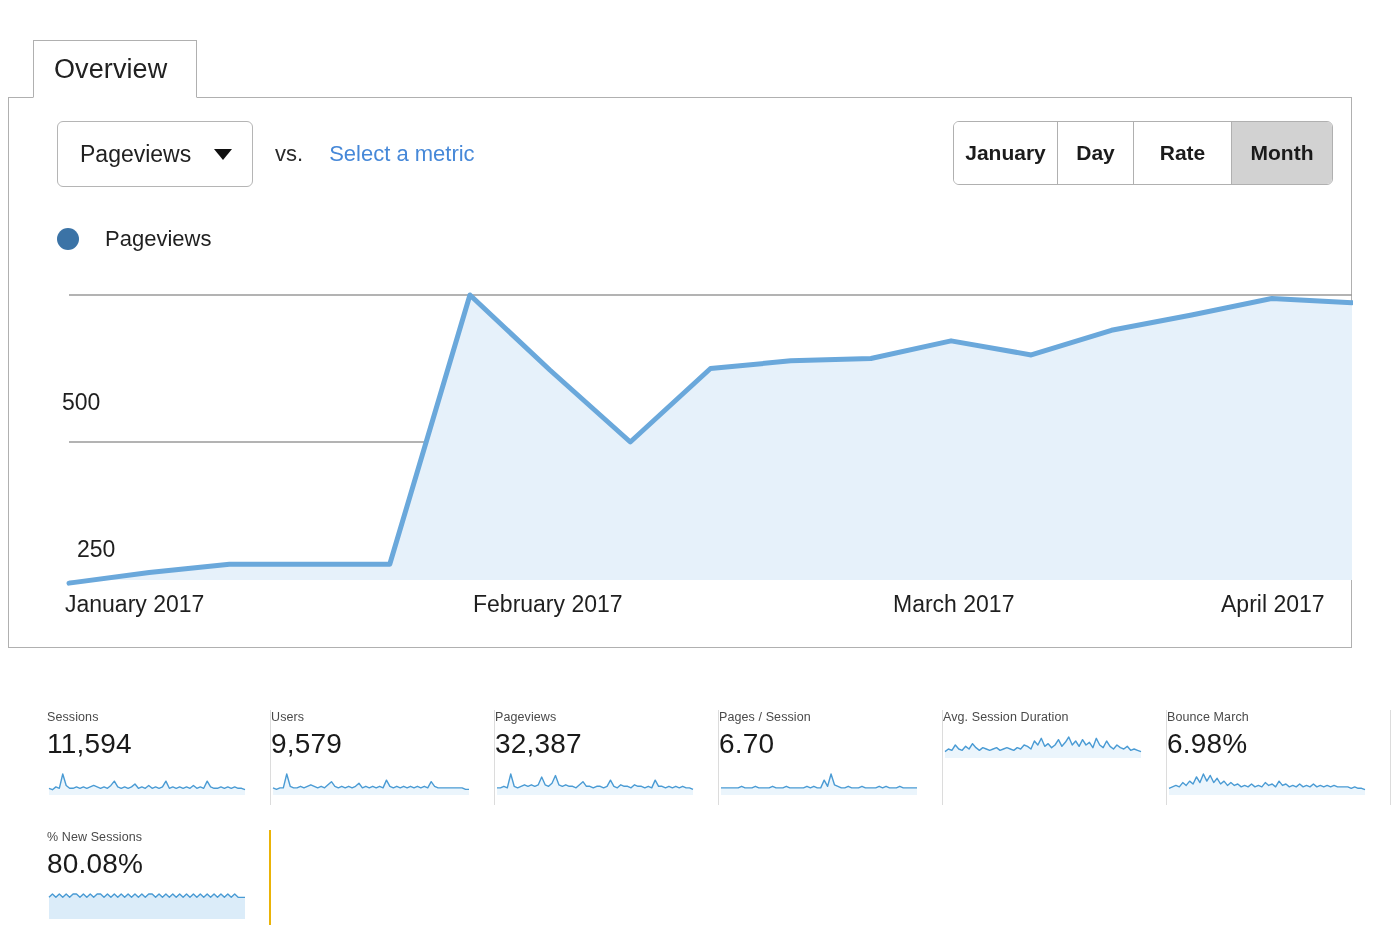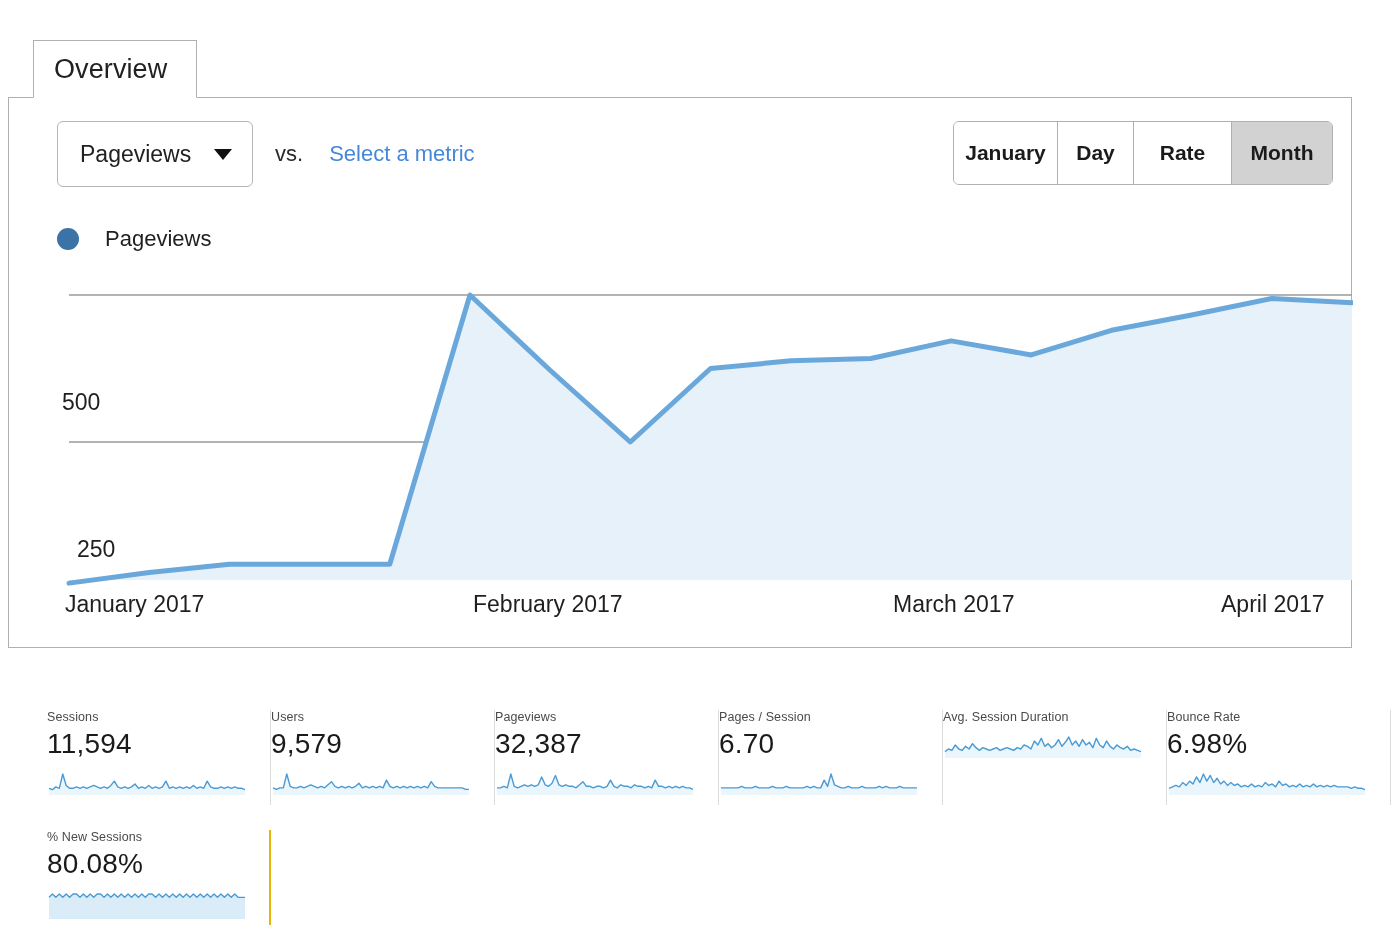--- a/index.html
+++ b/index.html
@@ -232,21 +232,21 @@
         </svg>
     </div>
     <div class="card">
       <div class="card-title">Avg. Session Duration</div>
       <svg class="spark" width="200" height="32">
           <path d="M2.00 21.67 L5.44 19.00 L8.88 20.33 L12.32 15.00 L15.75 19.00 L19.19 20.33 L22.63 16.33 L26.07 19.00 L29.51 13.67 L32.95 17.67 L36.39 20.33 L39.82 17.67 L43.26 19.00 L46.70 20.33 L50.14 19.00 L53.58 17.67 L57.02 20.33 L60.46 19.00 L63.89 17.67 L67.33 19.00 L70.77 20.33 L74.21 17.67 L77.65 19.00 L81.09 15.00 L84.53 16.33 L87.96 19.00 L91.40 11.00 L94.84 15.00 L98.28 8.33 L101.72 16.33 L105.16 13.67 L108.60 17.67 L112.04 15.00 L115.47 9.67 L118.91 16.33 L122.35 12.33 L125.79 7.00 L129.23 15.00 L132.67 11.00 L136.11 16.33 L139.54 9.67 L142.98 15.00 L146.42 12.33 L149.86 17.67 L153.30 8.33 L156.74 15.00 L160.18 17.67 L163.61 11.00 L167.05 16.33 L170.49 19.00 L173.93 15.00 L177.37 17.67 L180.81 19.00 L184.25 16.33 L187.68 20.33 L191.12 19.00 L194.56 20.33 L198.00 21.67 L198 28 L2 28 Z" fill="#dbecf9" opacity="0.55" stroke="none"></path>
           <path d="M2.00 21.67 L5.44 19.00 L8.88 20.33 L12.32 15.00 L15.75 19.00 L19.19 20.33 L22.63 16.33 L26.07 19.00 L29.51 13.67 L32.95 17.67 L36.39 20.33 L39.82 17.67 L43.26 19.00 L46.70 20.33 L50.14 19.00 L53.58 17.67 L57.02 20.33 L60.46 19.00 L63.89 17.67 L67.33 19.00 L70.77 20.33 L74.21 17.67 L77.65 19.00 L81.09 15.00 L84.53 16.33 L87.96 19.00 L91.40 11.00 L94.84 15.00 L98.28 8.33 L101.72 16.33 L105.16 13.67 L108.60 17.67 L112.04 15.00 L115.47 9.67 L118.91 16.33 L122.35 12.33 L125.79 7.00 L129.23 15.00 L132.67 11.00 L136.11 16.33 L139.54 9.67 L142.98 15.00 L146.42 12.33 L149.86 17.67 L153.30 8.33 L156.74 15.00 L160.18 17.67 L163.61 11.00 L167.05 16.33 L170.49 19.00 L173.93 15.00 L177.37 17.67 L180.81 19.00 L184.25 16.33 L187.68 20.33 L191.12 19.00 L194.56 20.33 L198.00 21.67" fill="none" stroke="#4a9bd4" stroke-width="1.4" stroke-linejoin="round"></path>
         </svg>
     </div>
     <div class="card">
-      <div class="card-title">Bounce Rate</div>
+      <div class="card-title">Bounce March</div>
       <div class="card-value">6.98%</div>
       <svg class="spark" width="200" height="32">
           <path d="M2.00 21.29 L5.44 19.86 L8.88 18.43 L12.32 19.86 L15.75 15.57 L19.19 18.43 L22.63 14.14 L26.07 17.00 L29.51 9.86 L32.95 15.57 L36.39 7.00 L39.82 14.14 L43.26 8.43 L46.70 15.57 L50.14 11.29 L53.58 17.00 L57.02 14.14 L60.46 18.43 L63.89 15.57 L67.33 18.43 L70.77 17.00 L74.21 19.86 L77.65 18.43 L81.09 19.86 L84.53 17.00 L87.96 19.86 L91.40 18.43 L94.84 19.86 L98.28 15.57 L101.72 18.43 L105.16 17.00 L108.60 19.86 L112.04 14.14 L115.47 18.43 L118.91 17.00 L122.35 19.86 L125.79 18.43 L129.23 19.86 L132.67 17.00 L136.11 19.86 L139.54 18.43 L142.98 19.86 L146.42 17.00 L149.86 19.86 L153.30 18.43 L156.74 19.86 L160.18 18.43 L163.61 19.86 L167.05 18.43 L170.49 19.86 L173.93 19.86 L177.37 19.86 L180.81 19.86 L184.25 21.29 L187.68 19.86 L191.12 21.29 L194.56 21.29 L198.00 22.71 L198 28 L2 28 Z" fill="#dbecf9" opacity="0.55" stroke="none"></path>
           <path d="M2.00 21.29 L5.44 19.86 L8.88 18.43 L12.32 19.86 L15.75 15.57 L19.19 18.43 L22.63 14.14 L26.07 17.00 L29.51 9.86 L32.95 15.57 L36.39 7.00 L39.82 14.14 L43.26 8.43 L46.70 15.57 L50.14 11.29 L53.58 17.00 L57.02 14.14 L60.46 18.43 L63.89 15.57 L67.33 18.43 L70.77 17.00 L74.21 19.86 L77.65 18.43 L81.09 19.86 L84.53 17.00 L87.96 19.86 L91.40 18.43 L94.84 19.86 L98.28 15.57 L101.72 18.43 L105.16 17.00 L108.60 19.86 L112.04 14.14 L115.47 18.43 L118.91 17.00 L122.35 19.86 L125.79 18.43 L129.23 19.86 L132.67 17.00 L136.11 19.86 L139.54 18.43 L142.98 19.86 L146.42 17.00 L149.86 19.86 L153.30 18.43 L156.74 19.86 L160.18 18.43 L163.61 19.86 L167.05 18.43 L170.49 19.86 L173.93 19.86 L177.37 19.86 L180.81 19.86 L184.25 21.29 L187.68 19.86 L191.12 21.29 L194.56 21.29 L198.00 22.71" fill="none" stroke="#4a9bd4" stroke-width="1.4" stroke-linejoin="round"></path>
         </svg>
     </div>
     <div class="card row2">
       <div class="card-title">% New Sessions</div>
       <div class="card-value">80.08%</div>
       <svg class="spark" width="200" height="32">

